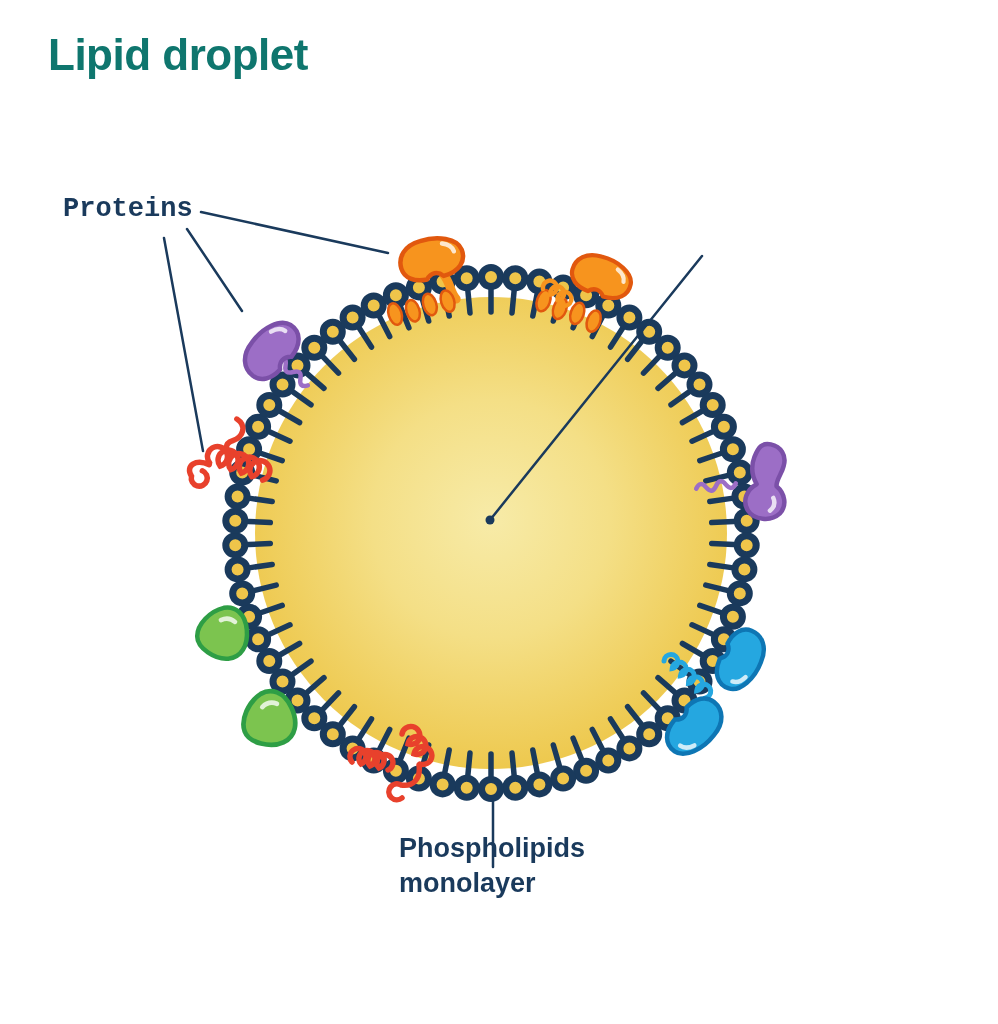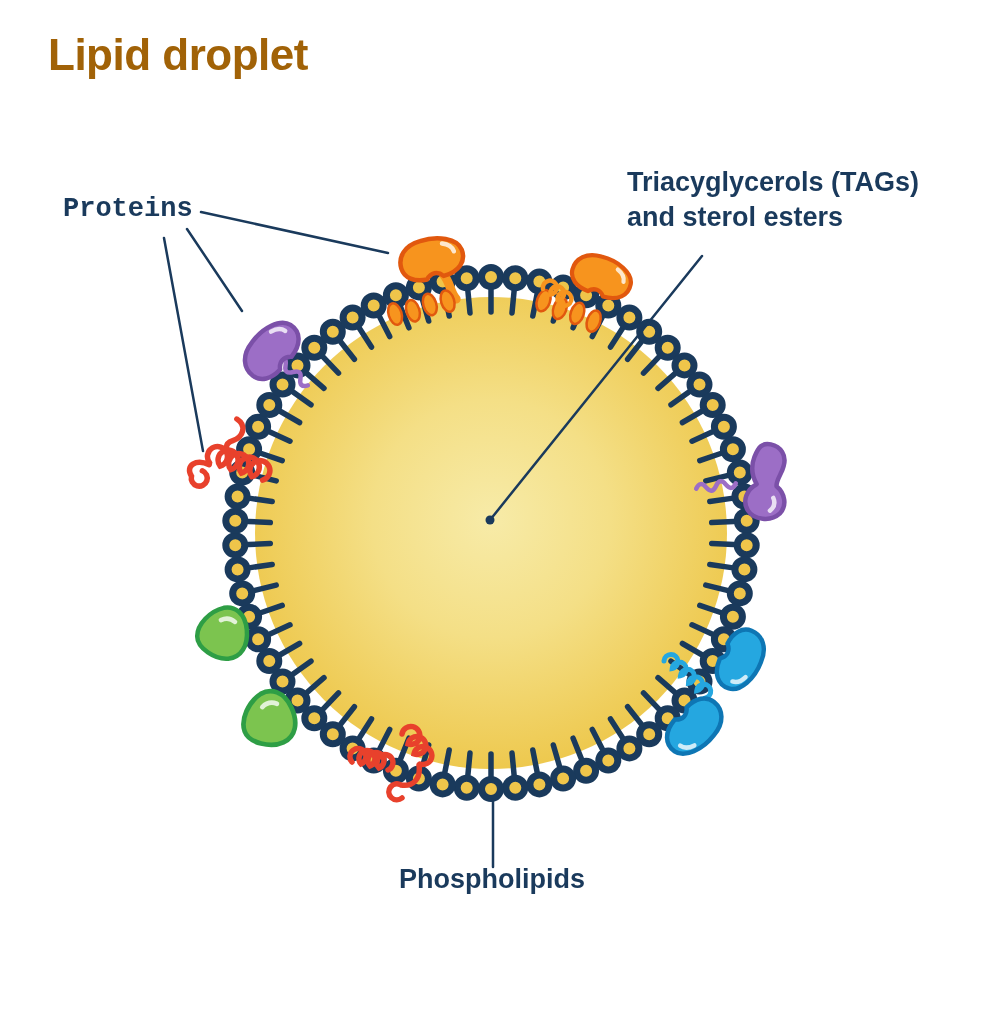--- a/index.html
+++ b/index.html
@@ -2,30 +2,30 @@
 <html><head>
 <meta charset="utf-8">
 <style>
   html,body{margin:0;padding:0;background:#ffffff;}
   .page{
     position:relative;width:998px;height:1024px;background:#ffffff;
     overflow:hidden;font-family:"Liberation Sans",sans-serif;
   }
   .page-title{
     position:absolute;left:48px;top:30px;margin:0;
-    font-size:44px;font-weight:700;letter-spacing:-0.5px;color:#a16207;
+    font-size:44px;font-weight:700;letter-spacing:-0.5px;color:#0f766e;
   }
   .diagram-svg{position:absolute;left:0;top:0;}
   .label{
     position:absolute;font-size:27px;font-weight:700;line-height:1.28;color:#1A3A5C;
     white-space:nowrap;
   }
   .label-proteins{left:63px;top:192px;font-family:Liberation Mono, monospace;}
   .label-tags{left:627px;top:165px;}
-  .label-phospholipids{left:399px;top:862px;}
+  .label-phospholipids{left:399px;top:831px;}
 </style>
 </head>
 <body>
 
 <div class="page">
   <h1 class="page-title">Lipid droplet</h1>
 
   <svg id="diagram" class="diagram-svg" width="998" height="1024" viewBox="0 0 998 1024">
       <defs>
         <radialGradient id="bodyGrad" cx="50%" cy="47%" r="56%">
@@ -381,21 +381,18 @@
         <line x1="702" y1="256" x2="490" y2="520" stroke="#1A3A5C" stroke-width="2.5" stroke-linecap="round"></line>
         <circle cx="490" cy="520" r="4.5" fill="#1A3A5C"></circle>
         <line x1="493" y1="800" x2="493" y2="867" stroke="#1A3A5C" stroke-width="2.5" stroke-linecap="round"></line>
       </g>
     </svg>
 
   <div class="label label-proteins">
     <span>Proteins</span>
   </div>
 
-  <div class="label label-tags">
-    <span>Triacyglycerols (TAGs)</span><br>
-    <span>and sterol esters</span>
-  </div>
 
   <div class="label label-phospholipids">
     <span>Phospholipids</span><br>
+    <span>monolayer</span>
   </div>
 </div>
 
 </body></html>

